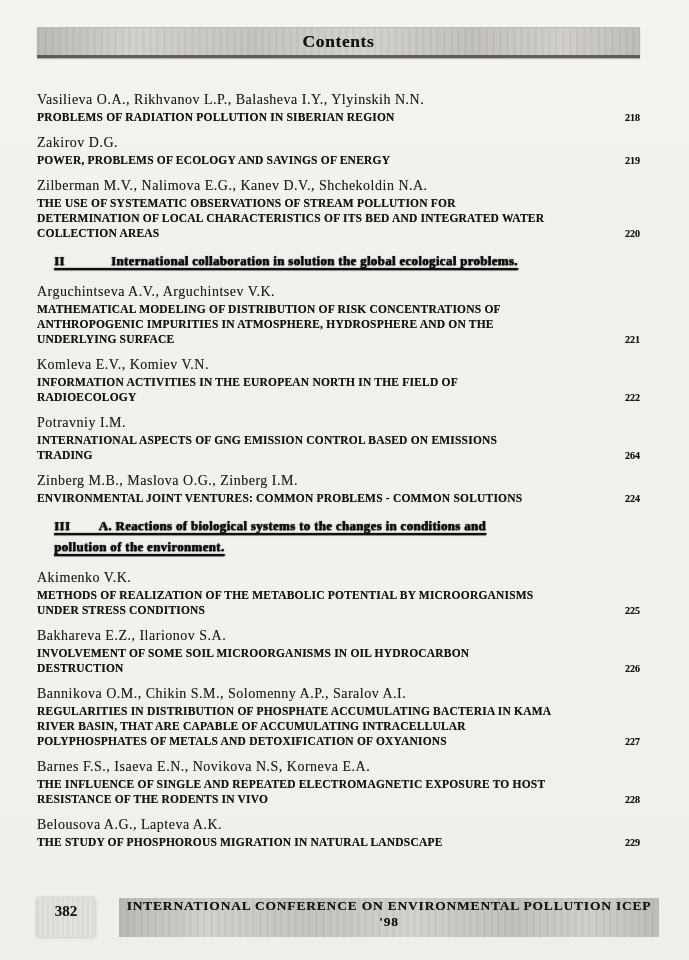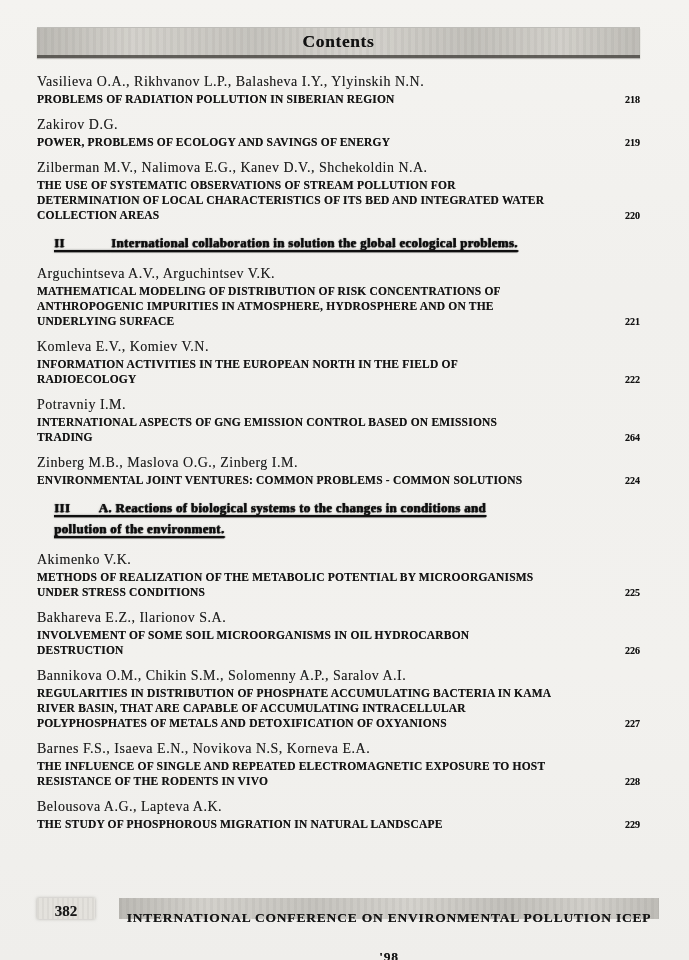--- a/index.html
+++ b/index.html
@@ -27,21 +27,21 @@
       repeating-linear-gradient(90deg, rgba(92,90,86,.08) 0 3px, rgba(192,190,184,.07) 3px 7px),
       #dad8d3;
   }
   .header-band {
     margin-top: 28px;
     height: 27px;
     line-height: 27px;
     text-align: center;
     border-bottom: 3px solid rgba(72,70,65,.82);
     box-shadow: 0 1px 1px rgba(72,70,65,.35), 0 -1px 0 rgba(110,108,102,.4);
-    margin-bottom: 15px;
+    margin-bottom: 33px;
   }
   .header-title {
     font-weight: bold;
     font-size: 17.5px;
     letter-spacing: 0.6px;
     color: #131313;
     text-shadow: 0 0 0.6px rgba(0,0,0,.6);
   }
   .toc-entry { margin-bottom: 9px; }
   .entry-authors {
@@ -91,39 +91,39 @@
     text-shadow: 0.7px 0 0 rgba(10,10,10,.85), 0 0.6px 0 rgba(10,10,10,.55), 0 0 2px rgba(25,25,25,.4);
   }
   .section-title { white-space: pre-line; }
   .footer {
     position: absolute;
     left: 37px;
     right: 30px;
     top: 898px;
     display: flex;
     align-items: stretch;
-    height: 21px;
+    height: 39px;
   }
   .footer-page-box {
     width: 58px;
     line-height: 27px;
     text-align: center;
     font-weight: bold;
     font-size: 15px;
     color: #1a1a1a;
     background:
       repeating-linear-gradient(90deg, rgba(120,118,112,.10) 0 2px, rgba(200,198,192,.08) 2px 5px),
       #e6e4df;
     box-shadow: 0 0 3px rgba(130,128,120,.55);
     margin-right: 24px;
     text-shadow: 0 0 0.4px rgba(0,0,0,.45);
   }
   .footer-banner {
     flex: 1;
-    line-height: 39px;
+    line-height: 16px;
     text-align: center;
     font-weight: bold;
     font-size: 13.5px;
     letter-spacing: 0.8px;
     color: #151515;
     text-shadow: 0 0 0.5px rgba(0,0,0,.55);
   }
 </style>
 </head>
 <body>

